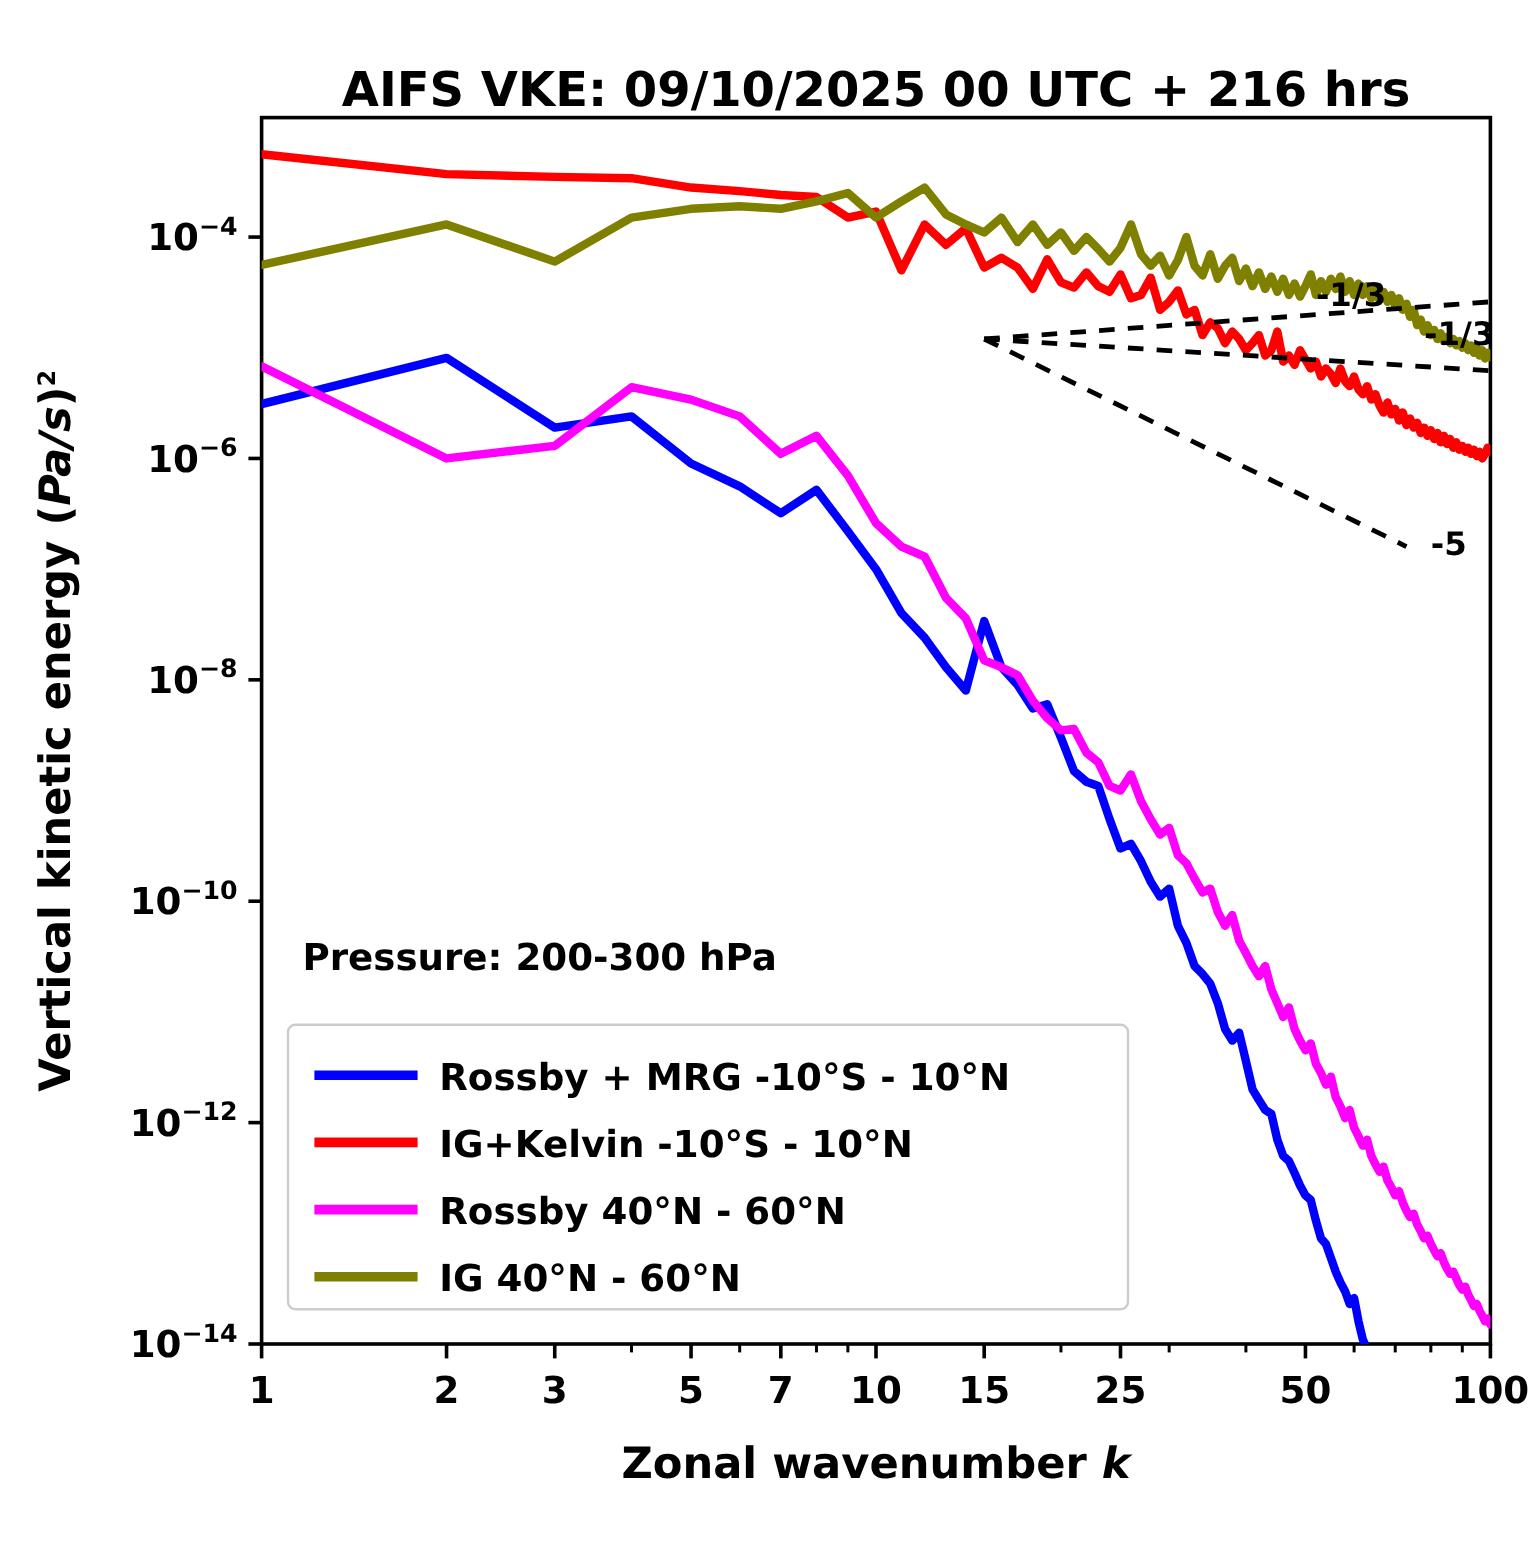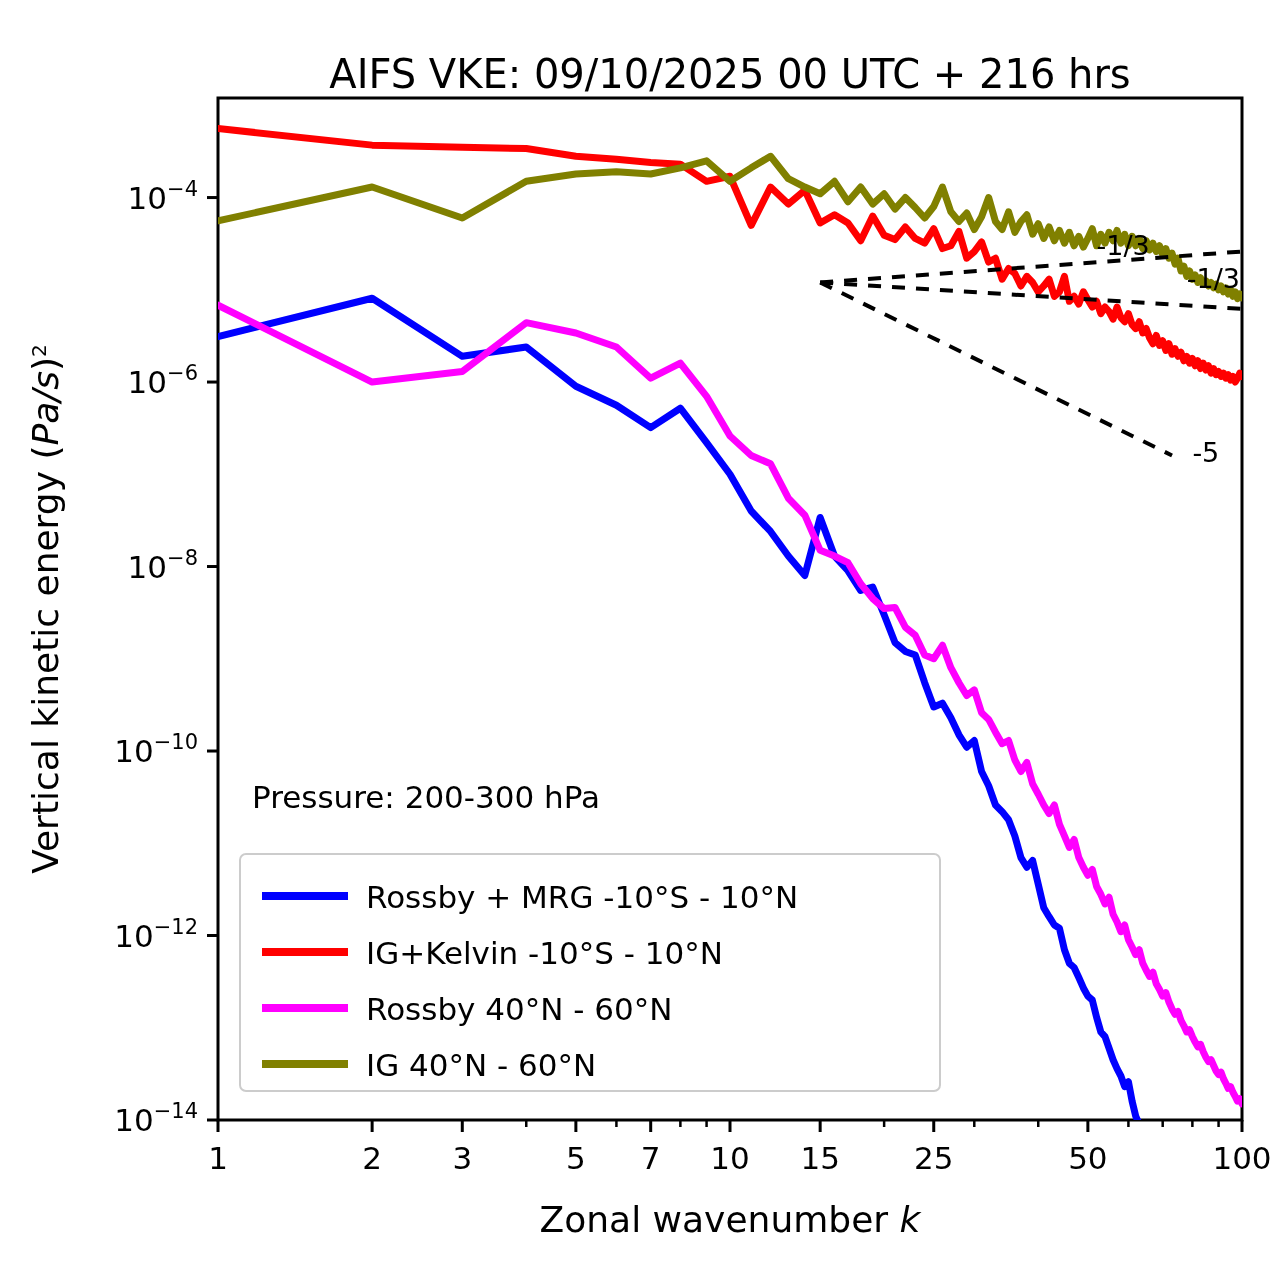--- a/index.html
+++ b/index.html
@@ -1,17 +1,17 @@
 <!DOCTYPE html>
 <html><head>
 <meta charset="utf-8">
 <style>
   html,body{margin:0;padding:0;background:#ffffff;}
   body{width:1280px;height:1288px;font-family:"DejaVu Sans","Liberation Sans",sans-serif;overflow:hidden;}
-  #figure{position:relative;width:1088px;height:1288px;}
+  #figure{position:relative;width:1088px;height:1288px;font-weight:bold;}
   svg{display:block;}
   .ttl{font-size:40px;fill:#000;}
   .axlbl{font-size:36px;fill:#000;}
   .tick{font-size:31px;fill:#000;}
   .tickmath{font-size:31px;fill:#000;}
   .ann{font-size:31px;fill:#000;}
   .slope{font-size:27px;fill:#000;}
   .leg{font-size:31px;fill:#000;}
   .ital{font-style:italic;}
   .sup{font-size:20px;}

